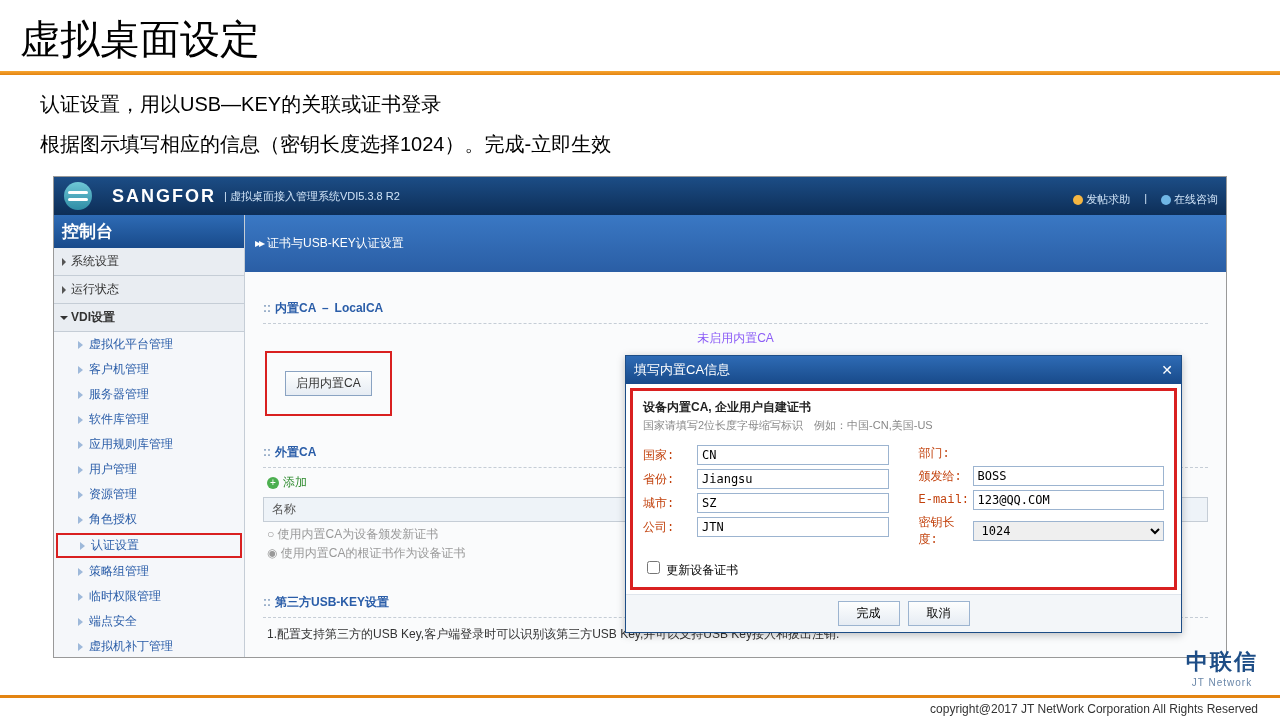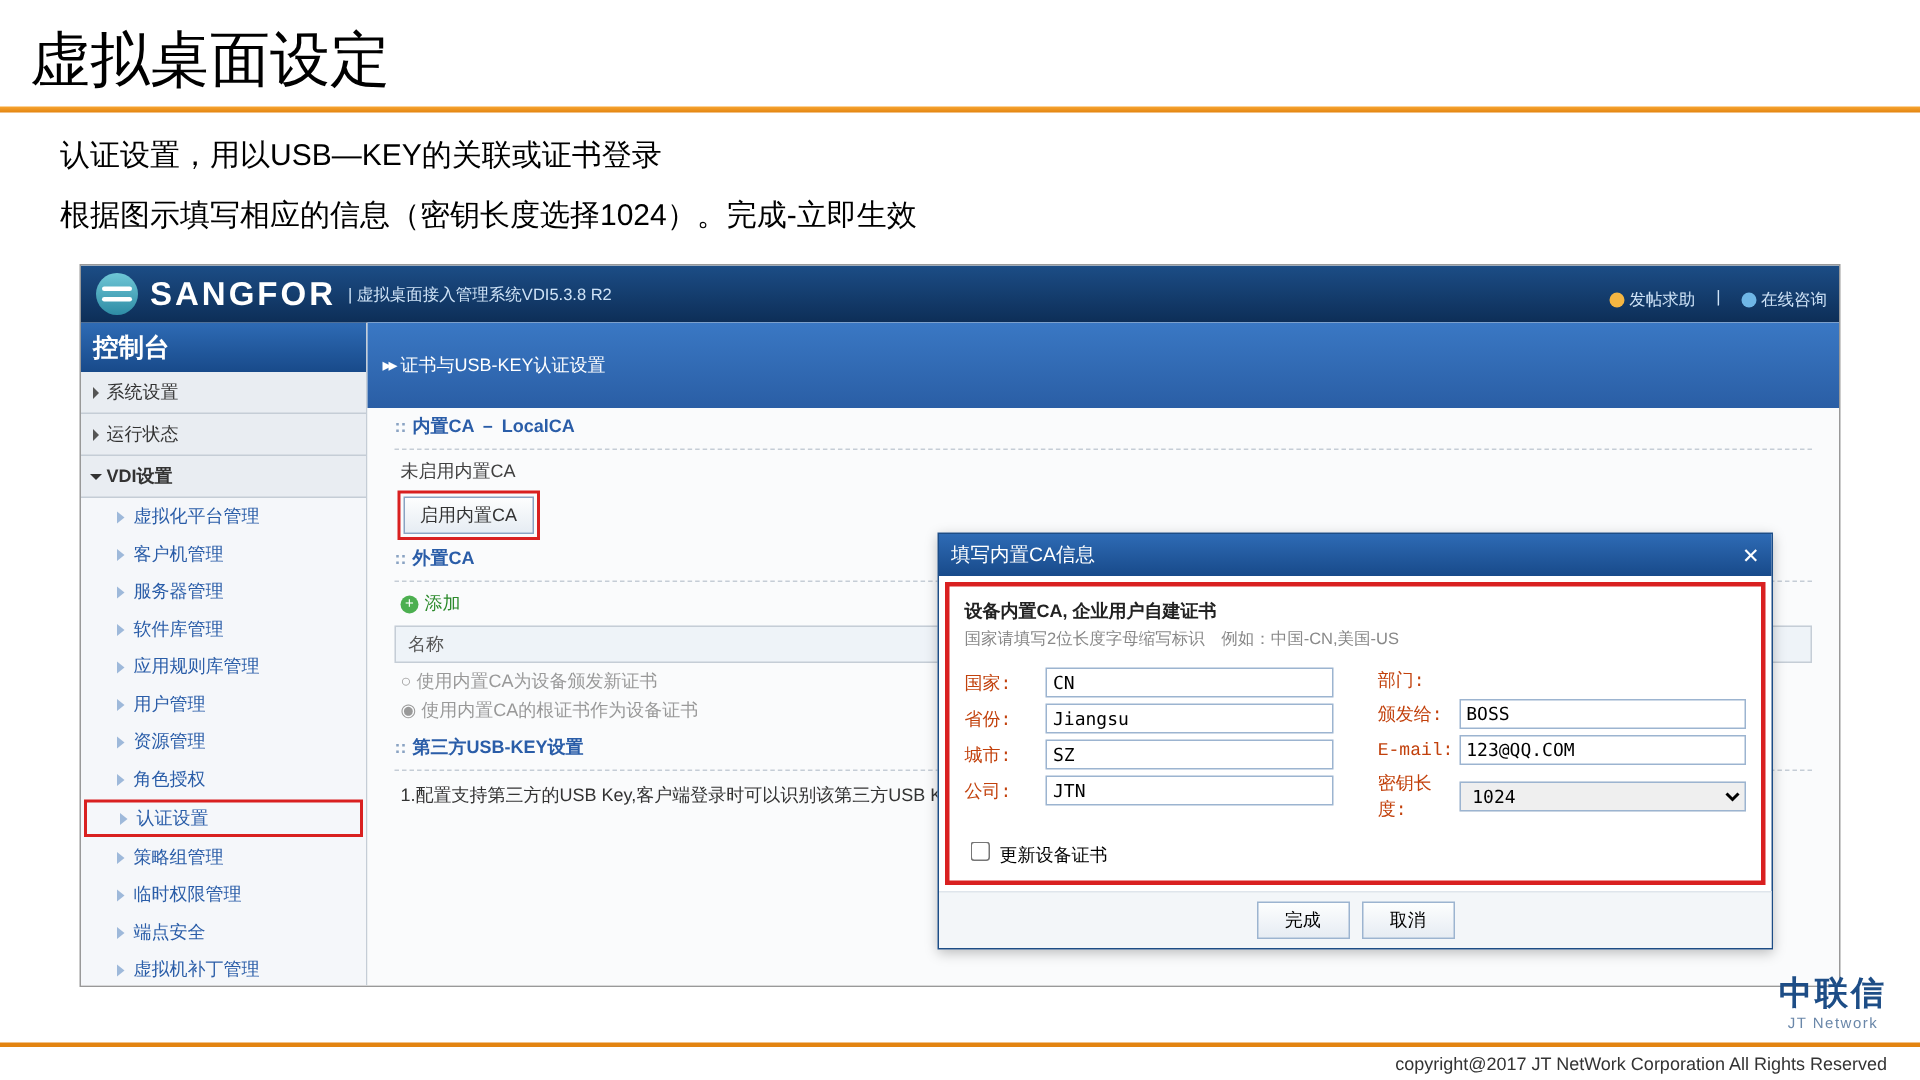--- a/index.html
+++ b/index.html
@@ -7,46 +7,46 @@
   .slide-title { font-family: "KaiTi","STKaiti",serif; font-size:40px; padding:12px 20px 4px; }
   .orange-bar { height:4px; background:linear-gradient(#f7a531,#e38411); margin:0 0 10px; }
   .slide-desc { font-size:20px; padding:4px 40px 6px; line-height:1.5; font-family:"Microsoft YaHei",sans-serif; }
   .screenshot { position:absolute; left:53px; top:176px; width:1172px; height:480px; border:1px solid #999; overflow:hidden; font-size:12px; }
 
   
   .topbar { height:38px; background:linear-gradient(#1c4d86,#0d2e57); color:#fff; display:flex; align-items:center; padding:0 10px; position:relative; }
   .logo-circle { width:28px; height:28px; border-radius:50%; background:linear-gradient(#6fc7d6,#2e8ca5); position:relative; }
   .logo-circle::before,.logo-circle::after{content:'';position:absolute;left:4px;right:4px;height:3px;background:#fff;border-radius:2px;}
   .logo-circle::before{top:9px;} .logo-circle::after{top:16px;}
-  .brand { font-size:22px; font-weight:bold; letter-spacing:2px; margin-left:8px; color:#fff;}
+  .brand { font-size:18px; font-weight:bold; letter-spacing:2px; margin-left:20px; color:#fff;}
   .brand-sub { font-size:11px; margin-left:8px; color:#cfe3f7;}
   .top-right { position:absolute; right:8px; bottom:8px; display:flex; gap:14px; font-size:11px; color:#cfe3f7;}
   .top-right .tlink{display:flex;align-items:center;gap:3px;}
   .tb-icon{width:10px;height:10px;background:#f5b642;border-radius:50%;}
   .tb-icon.blue{background:#6fb6e6;}
 
   .app-body { display:flex; height:calc(100% - 38px); }
   .sidebar { width:190px; background:#f5f7fa; border-right:1px solid #c5cdd6; }
   .side-head { background:linear-gradient(#2e6bb5,#184a8a); color:#fff; font-size:17px; font-weight:bold; padding:5px 8px; }
   .side-group { background:#e9edf2; border-bottom:1px solid #c5cdd6; padding:5px 8px; font-size:12px; color:#333; cursor:pointer;}
   .side-group .arrow{display:inline-block;width:0;height:0;border-left:4px solid #555;border-top:4px solid transparent;border-bottom:4px solid transparent;margin-right:5px;vertical-align:middle;}
   .side-group.open .arrow{transform:rotate(90deg);border-left-color:#333;}
   .side-item { padding:4px 8px 4px 24px; font-size:12px; color:#2a5da8; cursor:pointer; }
   .side-item .tri{display:inline-block;width:0;height:0;border-left:5px solid #9eb9da;border-top:4px solid transparent;border-bottom:4px solid transparent;margin-right:6px;vertical-align:middle;}
   .side-item.hl { border:2px solid #d92020; padding:2px 6px 2px 22px; margin:1px 2px; }
 
   .main { flex:1; background:#fafbfc; position:relative; }
   .crumb { background:linear-gradient(#3a78c4,#2a5ea5); color:#fff; font-size:12px; padding:20px 10px; }
   .crumb .c-arr{letter-spacing:-2px;margin-right:4px;}
-  .section-title { color:#2a5da8; font-size:12px; font-weight:bold; padding:4px 18px 4px; }
+  .section-title { color:#2a5da8; font-size:12px; font-weight:bold; padding:28px 18px 4px; }
   .section-title .dd{color:#8aa3c2;margin-right:4px;}
   .dashed-line{border:none;border-top:1px dashed #c5cdd6;margin:2px 18px;}
-  .note-red{color:#404040;font-size:12px;padding:4px 22px;}
+  .note-red{color:#8b5cf6;font-size:12px;padding:4px 22px;text-align:center;}
   .enable-btn{display:inline-block;border:1px solid #8aa3c2;background:linear-gradient(#fdfefe,#e6ecf3);padding:3px 10px;font-size:12px;color:#333;margin:2px 22px;}
-  .red-box{border:2px solid #d92020;display:inline-block;padding:2px;margin-left:20px;}
+  .red-box{border:2px solid #d92020;display:inline-block;padding:18px;margin-left:20px;}
   .add-row{display:flex;align-items:center;gap:4px;color:#2c8a2c;font-size:12px;padding:4px 22px;}
   .add-plus{width:12px;height:12px;border-radius:50%;background:#4caf50;color:#fff;display:flex;align-items:center;justify-content:center;font-size:10px;}
   .tbl-head{background:#eef3f8;border:1px solid #c5cdd6;margin:2px 18px;padding:3px 8px;font-size:12px;color:#555;}
   .third-note{font-size:12px;color:#333;padding:6px 22px;}
 
   
   .dialog{position:absolute;left:380px;top:140px;width:555px;border:1px solid #1d4d86;background:#fff;box-shadow:0 2px 8px rgba(0,0,0,.25);}
   .dlg-title{background:linear-gradient(#2e6bb5,#184a8a);color:#fff;font-size:13px;padding:5px 8px;display:flex;justify-content:space-between;align-items:center;}
   .dlg-close{cursor:pointer;font-size:14px;}
   .dlg-body{border:3px solid #d92020;margin:4px;padding:8px 10px;}

